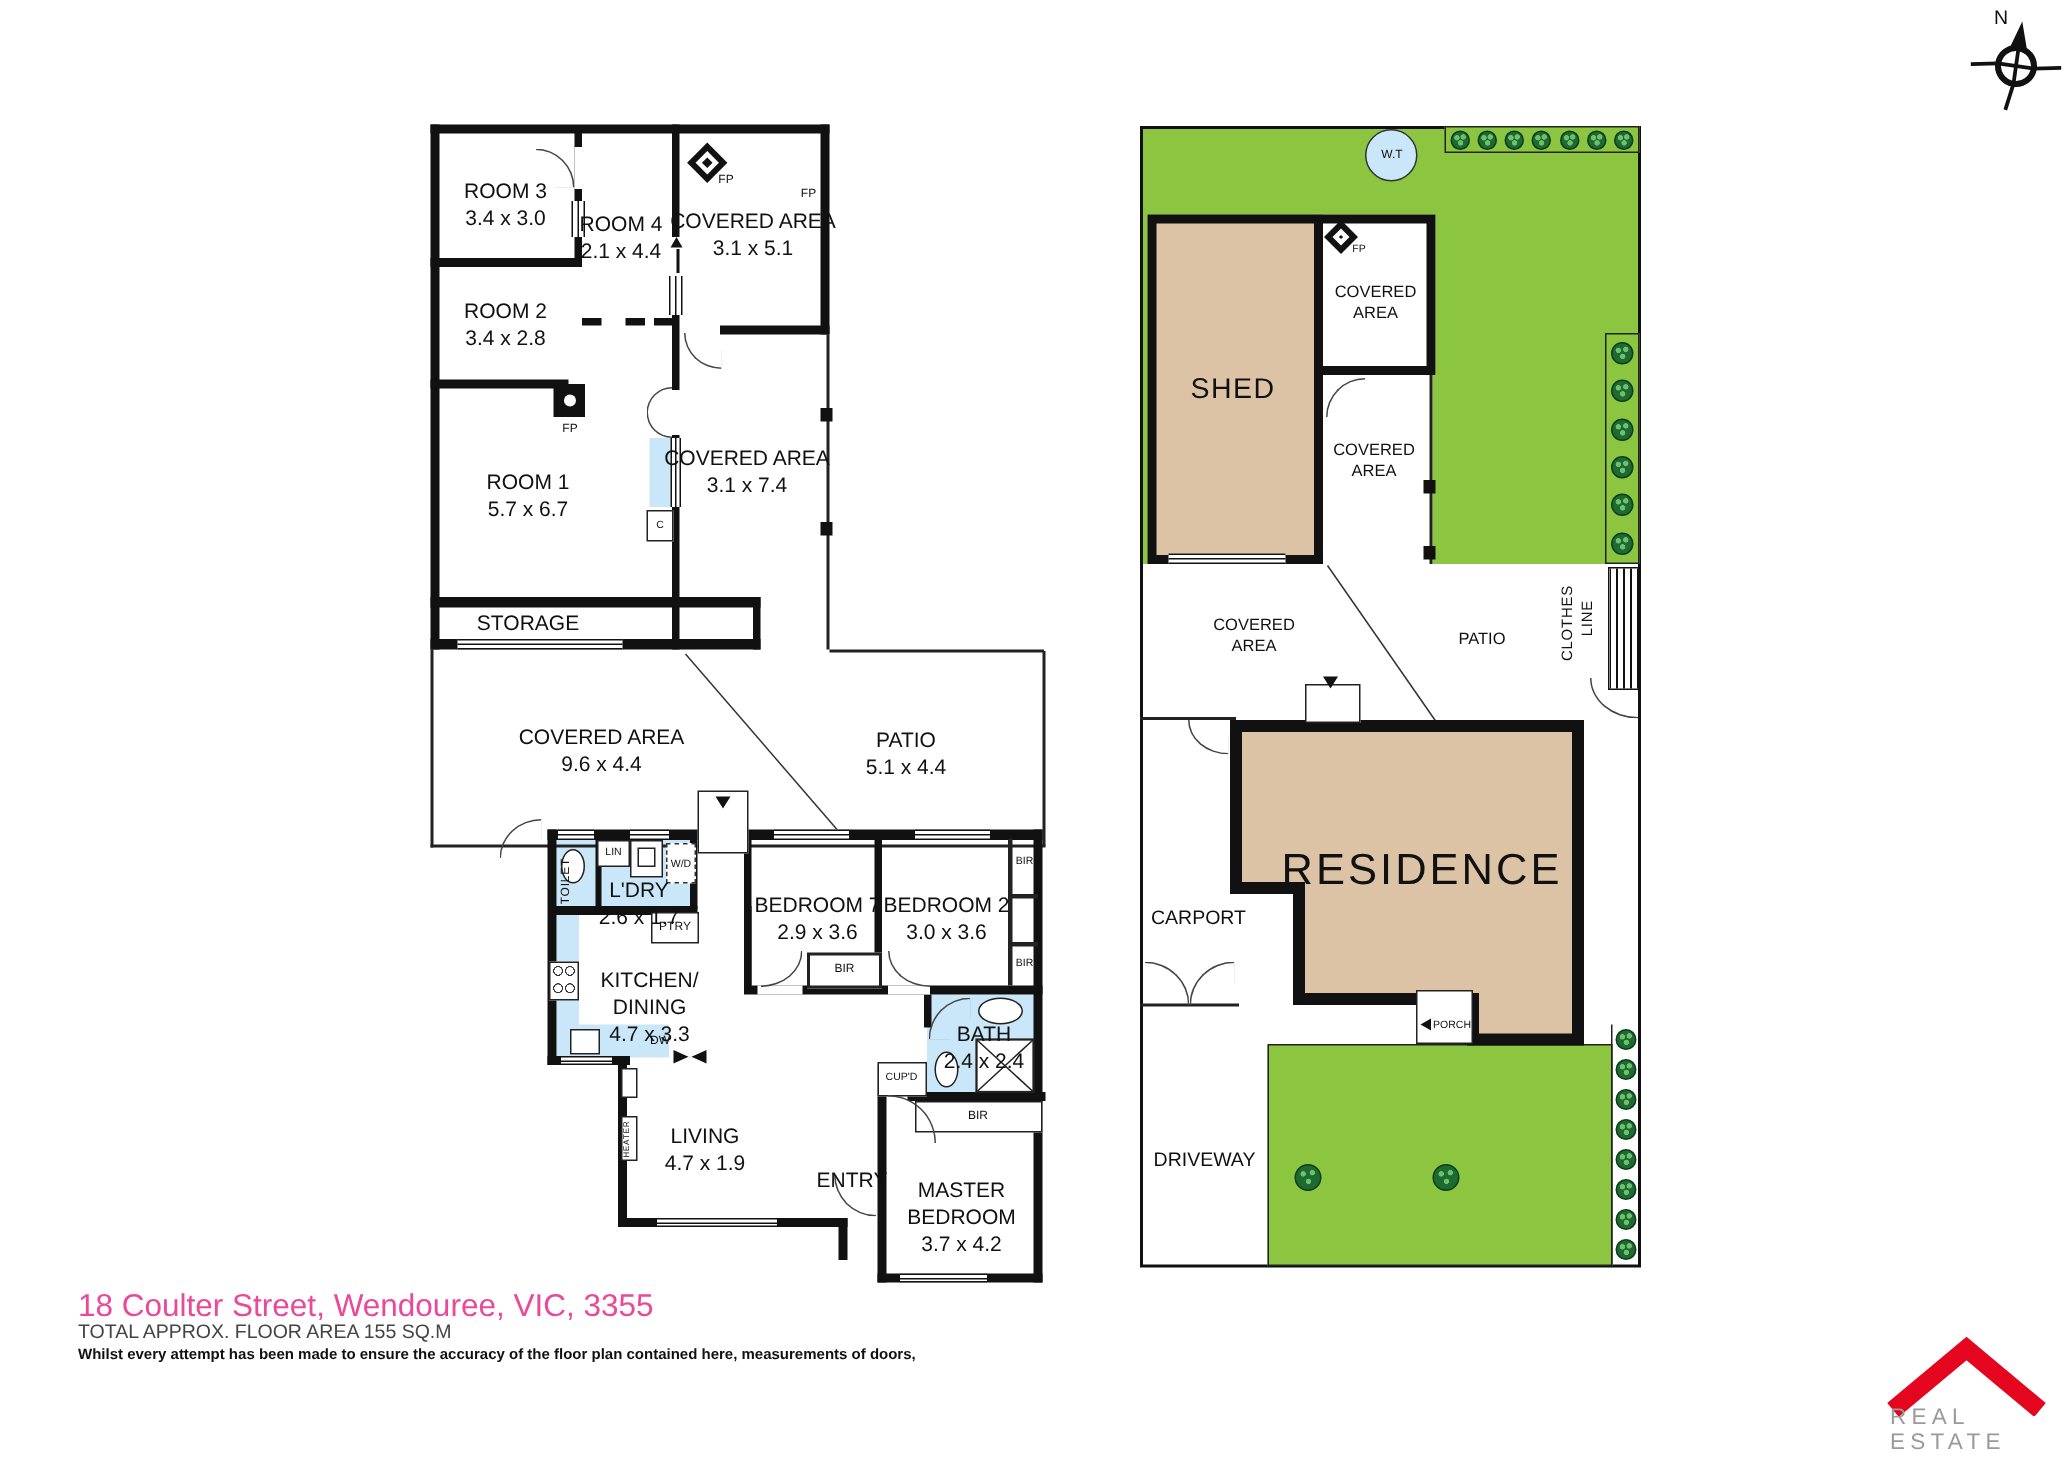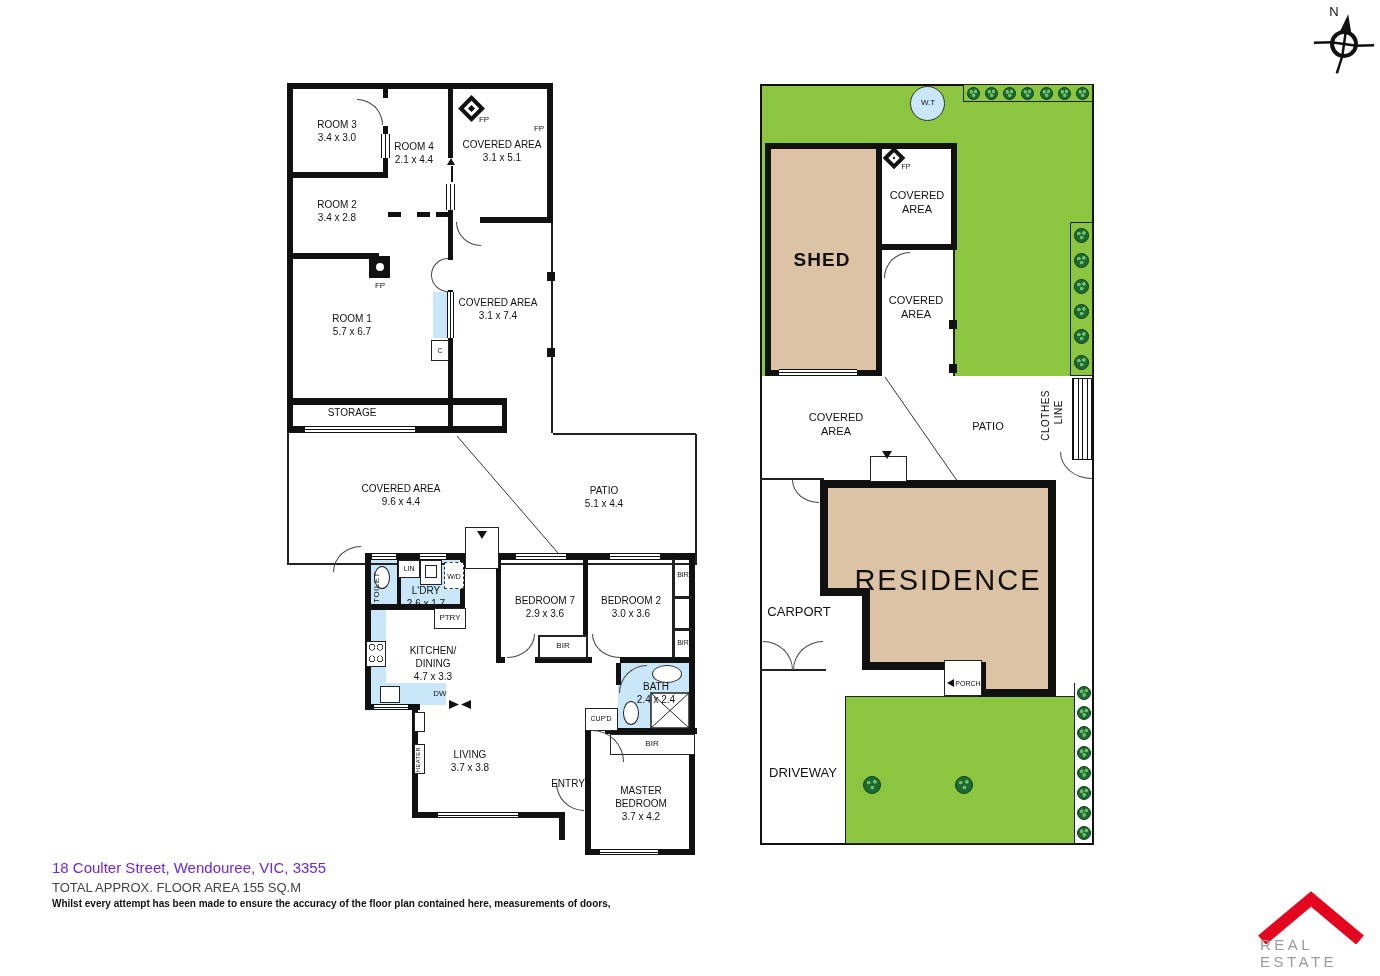--- a/index.html
+++ b/index.html
@@ -5,24 +5,24 @@
   html,body{margin:0;padding:0;background:#fff;}
   #canvas{position:relative;width:1380px;height:976px;background:#fff;overflow:hidden;
           font-family:"Liberation Sans",sans-serif;color:#111;}
   .abs{position:absolute;}
   .wall{position:absolute;background:#111;z-index:3;}
   .thin{position:absolute;background:#222;z-index:3;}
   .fill{position:absolute;z-index:1;}
   .blue{position:absolute;background:#c9e7f8;z-index:2;}
   .box{position:absolute;background:#fff;border:1.2px solid #222;box-sizing:border-box;z-index:4;}
   .gap{position:absolute;background:#fff;z-index:4;}
-  .lbl{position:absolute;z-index:6;font-size:10px;line-height:1.3;text-align:center;
+  .lbl{position:absolute;z-index:6;font-size:14px;line-height:1.3;text-align:center;
        white-space:nowrap;transform:translateX(-50%);color:#111;}
   .big{font-size:29px;letter-spacing:2px;}
-  .med{font-size:19px;letter-spacing:1px;font-weight:bold;}
+  .med{font-size:19px;letter-spacing:1px;}
   .sm{font-size:8px;}
   .xs{font-size:7px;}
   .vtext{writing-mode:vertical-rl;transform:rotate(180deg);position:absolute;z-index:6;
          font-size:8px;letter-spacing:.5px;}
   .win-h{position:absolute;background:#fff;border-top:1.3px solid #111;border-bottom:1.3px solid #111;
          box-sizing:border-box;z-index:4;}
   .win-h:after{content:"";position:absolute;left:0;right:0;top:45%;border-top:1px solid #111;}
   .win-v{position:absolute;background:#fff;border-left:1.3px solid #111;border-right:1.3px solid #111;
          box-sizing:border-box;z-index:4;}
   .win-v:after{content:"";position:absolute;top:0;bottom:0;left:42%;border-left:1px solid #111;}
@@ -61,21 +61,21 @@
   .stove{position:absolute;background:#fff;border:1.2px solid #222;box-sizing:border-box;z-index:4;}
   .stove:before{content:"";position:absolute;left:0;top:0;right:0;bottom:0;background:
     radial-gradient(circle at 28% 22%, transparent 2.4px, #333 2.6px, #333 3.2px, transparent 3.4px),
     radial-gradient(circle at 72% 22%, transparent 2.4px, #333 2.6px, #333 3.2px, transparent 3.4px),
     radial-gradient(circle at 28% 70%, transparent 2.4px, #333 2.6px, #333 3.2px, transparent 3.4px),
     radial-gradient(circle at 72% 70%, transparent 2.4px, #333 2.6px, #333 3.2px, transparent 3.4px);}
   .oval{position:absolute;border:1.3px solid #222;border-radius:50%;background:#fff;box-sizing:border-box;z-index:4;}
   .brand-name{position:absolute;z-index:6;font-size:62px;font-weight:700;letter-spacing:-2px;
               color:#e4051f;line-height:1;}
   .brand-tag{position:absolute;z-index:6;font-size:15px;letter-spacing:3.5px;color:#9a9a9a;}
-  .addr{position:absolute;z-index:6;font-size:15px;color:#6d28d9;}
+  .addr{position:absolute;z-index:6;font-size:21px;color:#ec4899;}
   .area-line{position:absolute;z-index:6;font-size:13px;color:#444;}
   .disc{position:absolute;z-index:6;font-size:10px;font-weight:700;color:#111;line-height:1.45;white-space:nowrap;}
 </style>
 </head>
 <body>
 
 <div id="canvas">
 
   <svg class="overlay" width="1380" height="976" viewBox="0 0 1380 976">
     <line x1="457" y1="436" x2="558" y2="553" stroke="#333" stroke-width="1"></line>
@@ -289,21 +289,21 @@
       <div>3.0 x 3.6</div>
     </div>
     <div class="lbl xs" style="left:683px;top:570px;">BIR</div>
     <div class="lbl xs" style="left:683px;top:638px;">BIR</div>
     <div class="lbl" style="left:656px;top:680px;">
       <div>BATH</div>
       <div>2.4 x 2.4</div>
     </div>
     <div class="lbl" style="left:470px;top:748px;">
       <div>LIVING</div>
-      <div>3.7 x 3.8</div>
+      <div>4.7 x 1.9</div>
     </div>
     <div class="lbl" style="left:568px;top:777px;">ENTRY</div>
     <div class="lbl" style="left:641px;top:784px;">
       <div>MASTER</div>
       <div>BEDROOM</div>
       <div>3.7 x 4.2</div>
     </div>
   </div>
 
   <div>

